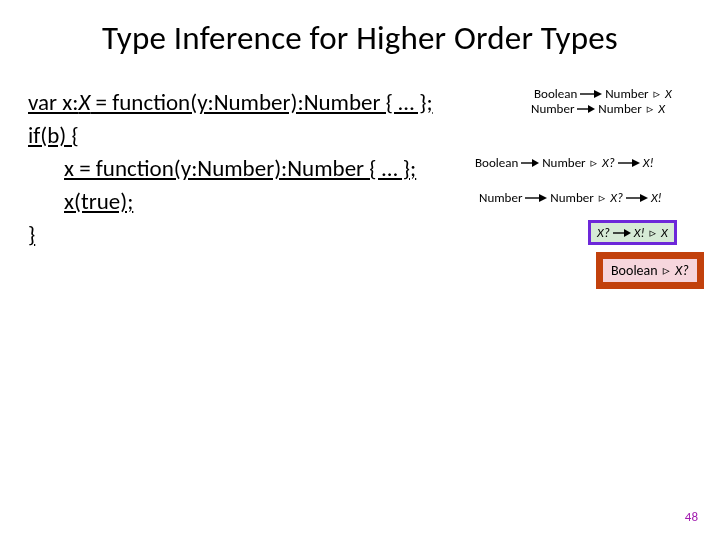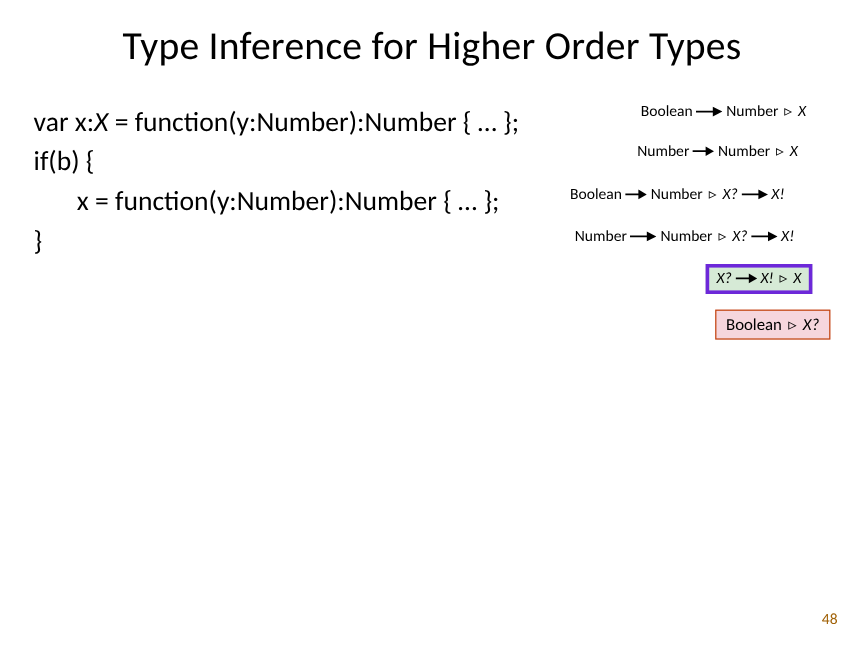--- a/index.html
+++ b/index.html
@@ -22,20 +22,21 @@
     font-size: 33px;
     font-weight: 400;
     letter-spacing: 0.2px;
   }
   .code {
     position: absolute;
     top: 86px;
     left: 28px;
     font-size: 23px;
     line-height: 33px;
+    text-decoration: underline;
   }
   .codeline { white-space: pre; }
   .indent { display: inline-block; width: 36px; }
   svg.arrow {
     width: 22px;
     height: 10px;
     vertical-align: -1px;
     display: inline-block;
   }
   svg.arrow-s {
@@ -51,54 +52,55 @@
   }
   .ann .it { font-style: italic; }
   .tri { display: inline-block; padding: 0 2px; }
   .box-green {
     background: #d6ead6;
     border: 3px solid #6d28d9;
     padding: 2px 6px;
   }
   .box-pink {
     background: #f6d6dd;
-    border: 1px solid #c2410c;
+    border: 7px solid #c2410c;
     padding: 3px 8px;
     font-size: 14px;
   }
   .pagenum {
     position: absolute;
     right: 22px;
     bottom: 16px;
     font-size: 13px;
-    color: #a16207;
+    color: #a21caf;
   }
 </style>
 </head>
 <body>
 
 <div class="title">Type Inference for Higher Order Types</div>
 
 <div class="code">
   <div class="codeline"><span>var x:</span><span style="font-style:italic;">X</span><span> = function(y:Number):Number { … };</span></div>
   <div class="codeline">if(b) {</div>
   <div class="codeline"><span class="indent"></span><span>x = function(y:Number):Number { … };</span></div>
+  <div class="codeline"><span class="indent"></span><span>x(true);</span></div>
   <div class="codeline">}</div>
 </div>
 
 <div class="ann" style="top:86px; left:513px;padding-left:21px;">
   <span>Boolean</span>
   <svg class="arrow" viewBox="0 0 22 10">
       <line x1="0" y1="5" x2="16" y2="5" stroke="#000" stroke-width="1.4"></line>
       <polygon points="22,5 14,1 14,9" fill="#000"></polygon>
     </svg>
   <span>Number </span><span class="tri">▹</span><span class="it"> X</span>
 </div>
 
-<div class="ann" style="top:119px; left:531px;">
+<div class="ann" style="top:101px; left:531px;">
   <span>Number</span>
   <svg class="arrow-s" viewBox="0 0 18 10">
       <line x1="0" y1="5" x2="12" y2="5" stroke="#000" stroke-width="1.4"></line>
       <polygon points="18,5 11,1 11,9" fill="#000"></polygon>
     </svg>
   <span>Number </span><span class="tri">▹</span><span class="it"> X</span>
 </div>
 
 <div class="ann" style="top:155px; left:459px;padding-left:16px;">
   <span>Boolean</span>

